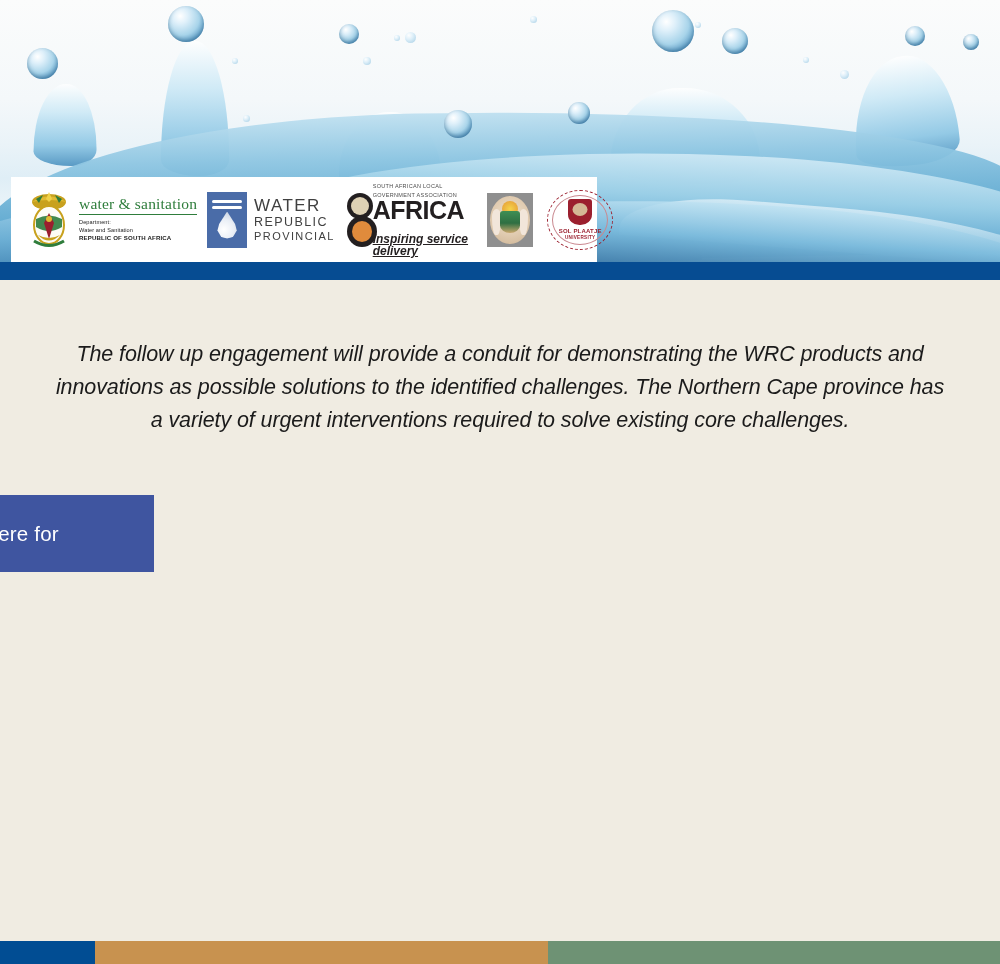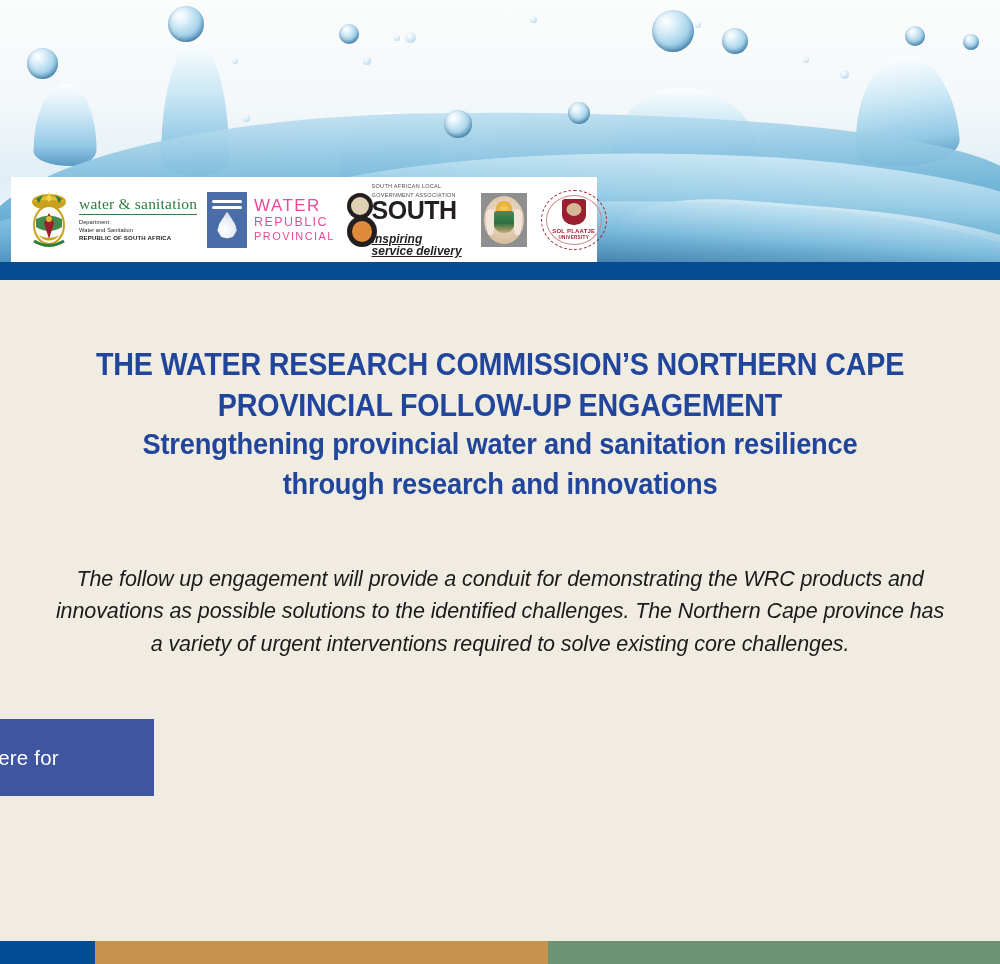--- a/index.html
+++ b/index.html
@@ -203,21 +203,21 @@
     position: absolute;
     left: 50%; top: 20px;
     width: 21px; height: 27px;
     transform: translateX(-50%);
     background: radial-gradient(circle at 35% 65%, #ffffff 0%, #eaeff6 45%, #b9c6d8 100%);
     border-radius: 50% 50% 50% 50% / 62% 62% 38% 38%;
     clip-path: polygon(50% 0%, 88% 46%, 96% 70%, 78% 94%, 50% 100%, 22% 94%, 4% 70%, 12% 46%);
   }
   .wrc-text {
     font-family: "Liberation Sans", sans-serif;
-    color: #ec4899;
+    color: #404040;
     line-height: 1.1;
     letter-spacing: 1.4px;
   }
   .wrc-l1 { font-size: 17px; }
   .wrc-l2 { font-size: 12.5px; }
   .wrc-l3 { font-size: 11px; }
 
   
   .salga { gap: 5px; padding-left: 12px; }
   .salga-8 { position: relative; width: 30px; height: 54px; }
@@ -464,21 +464,21 @@
     <div class="logo-cell salga">
       <div class="salga-8">
         <i class="top"></i>
           <i class="topin"></i>
           <i class="bot"></i>
           <i class="botin"></i>
       </div>
       <div class="salga-txt">
         <div class="salga-small">SOUTH AFRICAN LOCAL</div>
         <div class="salga-small">GOVERNMENT ASSOCIATION</div>
-        <div class="salga-word">SOUTH</div>
+        <div class="salga-word">AFRICA</div>
         <div class="salga-tag">Inspiring service delivery</div>
       </div>
     </div>
 
     <div class="logo-cell nc">
       <div class="nc-box">
         <span class="nc-ring"></span>
         <span class="nc-sun"></span>
         <span class="nc-bird l"></span>
         <span class="nc-bird r"></span>
@@ -497,26 +497,20 @@
           <small>UNIVERSITY</small>
         </span>
       </div>
     </div>
   </div>
 
   <div class="blue-band"></div>
 
   <div class="content">
 
-    <div class="title-block">
-      <div class="title-main">THE WATER RESEARCH COMMISSION’S NORTHERN CAPE</div>
-      <div class="title-main">PROVINCIAL FOLLOW-UP ENGAGEMENT</div>
-      <div class="title-sub">Strengthening provincial water and sanitation resilience</div>
-      <div class="title-sub">through research and innovations</div>
-    </div>
 
 
     <p class="body-text">The follow up engagement will provide a conduit for demonstrating the WRC products and innovations as possible solutions to the identified challenges. The Northern Cape province has a variety of urgent interventions required to solve existing core challenges.</p>
 
     <div class="cta-wrap">
       <button class="cta-button">
         <span>Click here for</span>
       </button>
     </div>
   </div>

